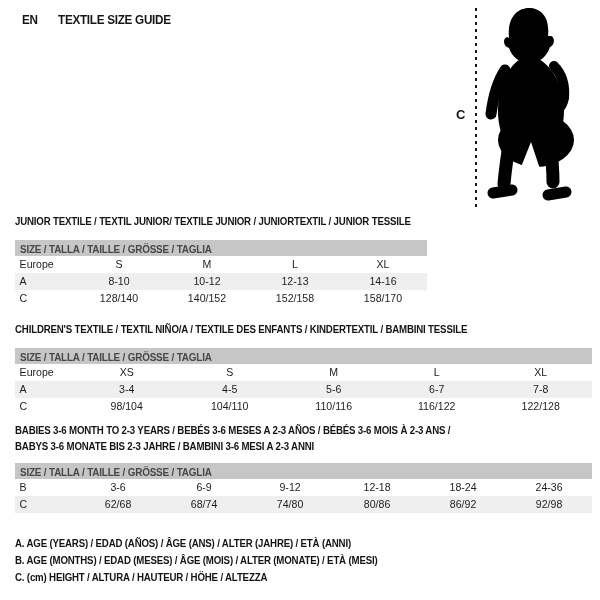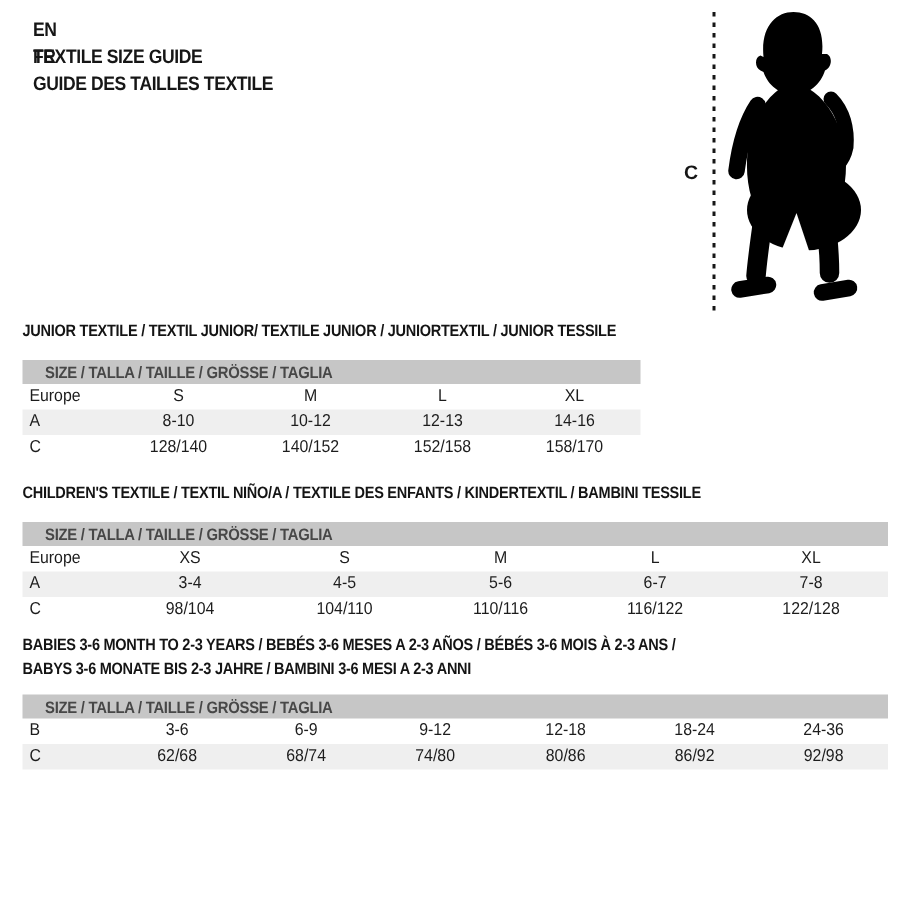--- a/index.html
+++ b/index.html
@@ -5,21 +5,21 @@
   html,body{margin:0;padding:0;}
   body{
     width:600px;height:600px;background:#ffffff;
     font-family:"Liberation Sans", sans-serif;color:#161616;
     -webkit-font-smoothing:antialiased;
   }
   .page{position:relative;width:600px;height:600px;background:#ffffff;overflow:hidden;}
 
   
   .lang-block{position:absolute;left:22px;top:11px;}
-  .lang-row{display:flex;height:18px;line-height:18px;flex-direction:column;}
+  .lang-row{display:flex;height:18px;line-height:18px;}
   .lang-code{width:36px;font-size:13px;font-weight:700;letter-spacing:-0.3px;
     display:inline-block;transform:scaleX(0.9);transform-origin:left center;}
   .lang-label{font-size:13px;font-weight:700;letter-spacing:-0.3px;white-space:nowrap;
     display:inline-block;transform:scaleX(0.9);transform-origin:left center;}
 
   
   .figure{position:absolute;left:450px;top:2px;width:148px;height:210px;}
 
   
   .sec-title{position:absolute;left:15px;font-size:11px;font-weight:700;letter-spacing:-0.2px;
@@ -27,21 +27,21 @@
   #t1-title{top:215px;}
   #t2-title{top:323px;}
   #t3-title{top:422px;}
   .title-line{display:block;white-space:nowrap;line-height:16px;}
 
   
   .size-table{position:absolute;left:15px;}
   #table1{top:240px;width:412px;}
   #table2{top:348px;width:577px;}
   #table3{top:463px;width:577px;}
-  .thead{height:16px;line-height:16px;background:#c6c6c6;padding-left:15px;}
+  .thead{height:16px;line-height:16px;background:#c6c6c6;padding-left:5px;}
   .thead span{font-size:11px;font-weight:700;color:#474747;letter-spacing:-0.2px;
     display:inline-block;transform:scaleX(0.9);transform-origin:left center;white-space:nowrap;}
   .trow{display:flex;height:17px;line-height:17px;font-size:11.5px;color:#1c1c1c;}
   .trow.shaded{background:#efefef;}
   .tlabel{width:55px;padding-left:5px;transform:scaleX(0.92);transform-origin:left center;}
   .tcell{flex:1;text-align:center;transform:scaleX(0.92);transform-origin:center center;}
 
   
   .footnotes{position:absolute;left:15px;top:535px;}
   .footnote{height:17px;line-height:17px;font-size:11px;font-weight:700;letter-spacing:-0.2px;
@@ -49,24 +49,20 @@
 </style>
 </head>
 <body>
 
 <div class="page">
 
   <div class="lang-block">
       <div class="lang-row">
         <span class="lang-code">EN</span>
         <span class="lang-label">TEXTILE SIZE GUIDE</span>
-      </div>
-      <div class="lang-row">
-        <span class="lang-code">FR</span>
-        <span class="lang-label">GUIDE DES TAILLES TEXTILE</span>
       </div>
     </div>
 
   <svg class="figure" viewBox="0 0 148 210" xmlns="http://www.w3.org/2000/svg">
     <line x1="26" y1="6" x2="26" y2="206" stroke="#161616" stroke-width="2" stroke-dasharray="3 4"></line>
     <text x="6" y="117" font-size="13" font-weight="bold" fill="#161616" font-family="Liberation Sans, sans-serif">C</text>
     <g transform="translate(36,0)" fill="#000000">
 
       <path d="M 23 36 C 21 16 31 6 43 6 C 55 6 64 15 62 34 L 65 34 C 69 35 69 43 64 45
                C 61 54 54 61 43 61 C 34 61 26 55 23 46 L 21 45 C 17 43 17 36 21 35 Z"></path>
@@ -176,14 +172,19 @@
           <span class="tcell">62/68</span>
           <span class="tcell">68/74</span>
           <span class="tcell">74/80</span>
           <span class="tcell">80/86</span>
           <span class="tcell">86/92</span>
           <span class="tcell">92/98</span>
         </div>
       </div>
   </div>
 
+  <div class="footnotes">
+      <div class="footnote">A. AGE (YEARS) / EDAD (AÑOS) / ÂGE (ANS) / ALTER (JAHRE) / ETÀ (ANNI)</div>
+      <div class="footnote">B. AGE (MONTHS) / EDAD (MESES) / ÂGE (MOIS) / ALTER (MONATE) / ETÀ (MESI)</div>
+      <div class="footnote">C. (cm) HEIGHT / ALTURA / HAUTEUR / HÖHE / ALTEZZA</div>
+    </div>
 
 </div>
 
 </body></html>

